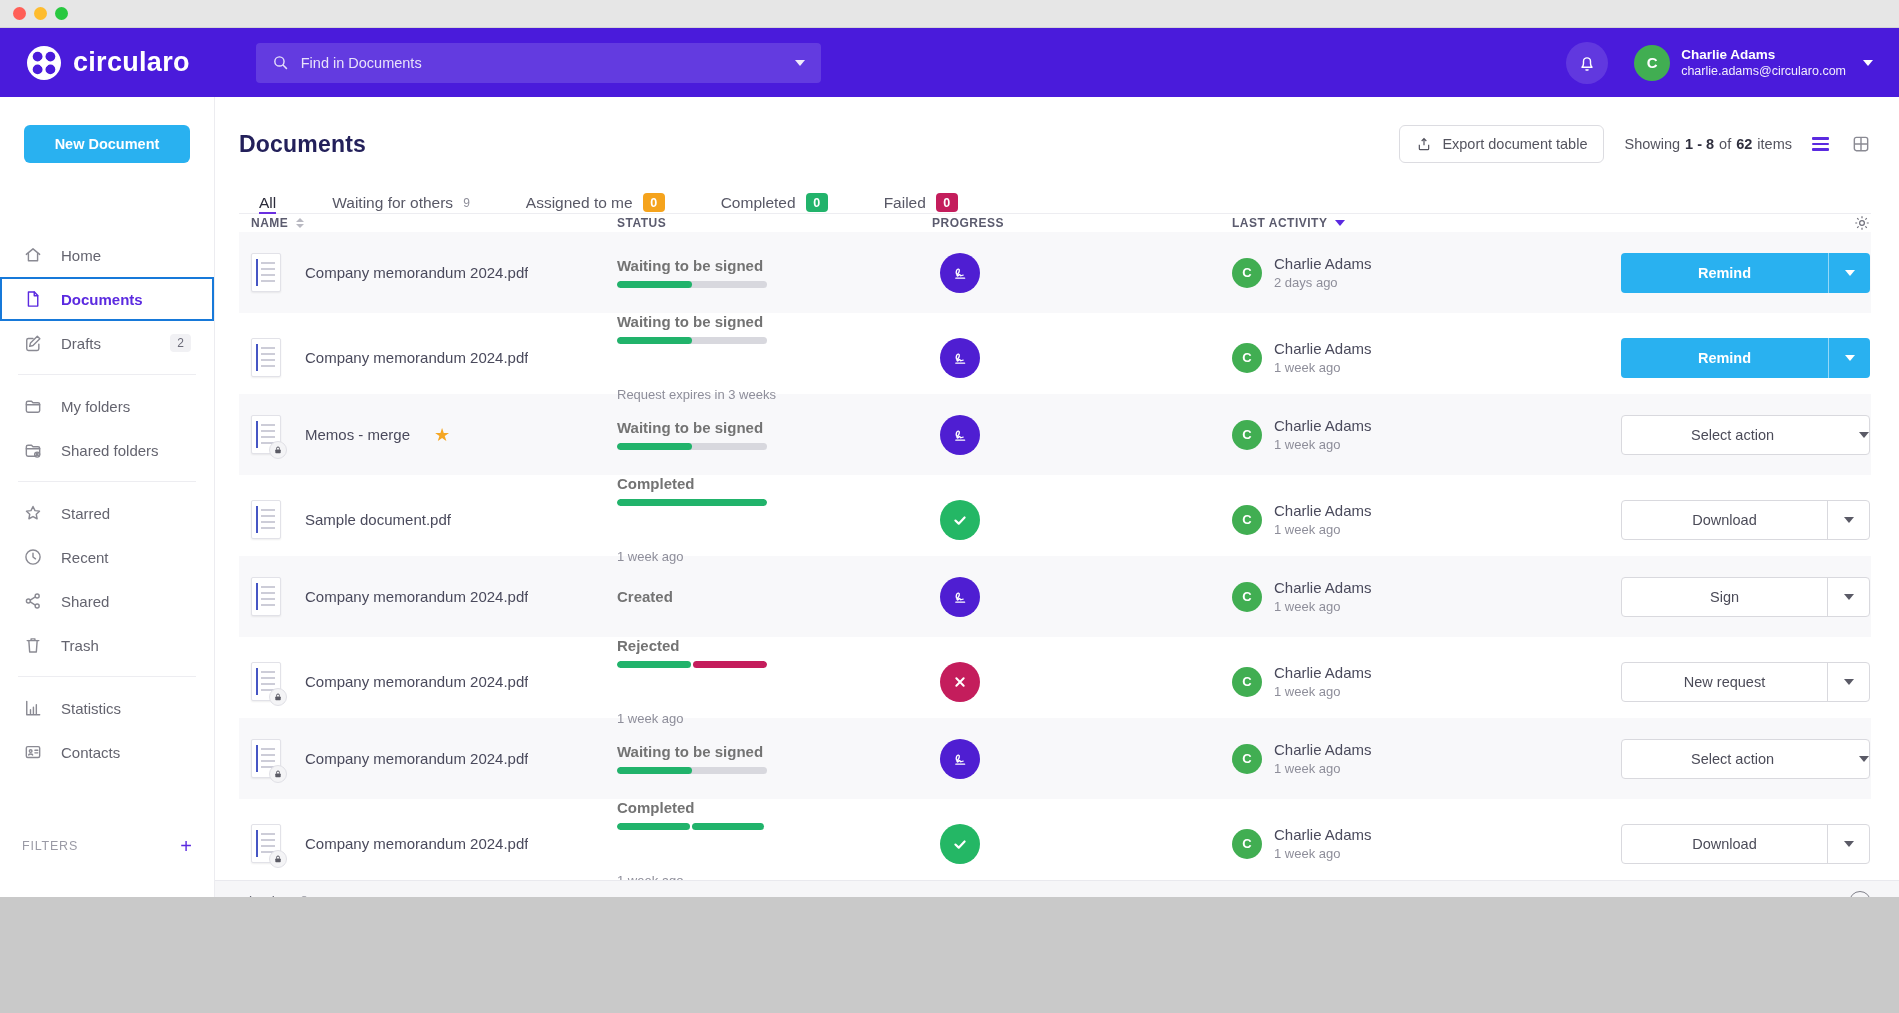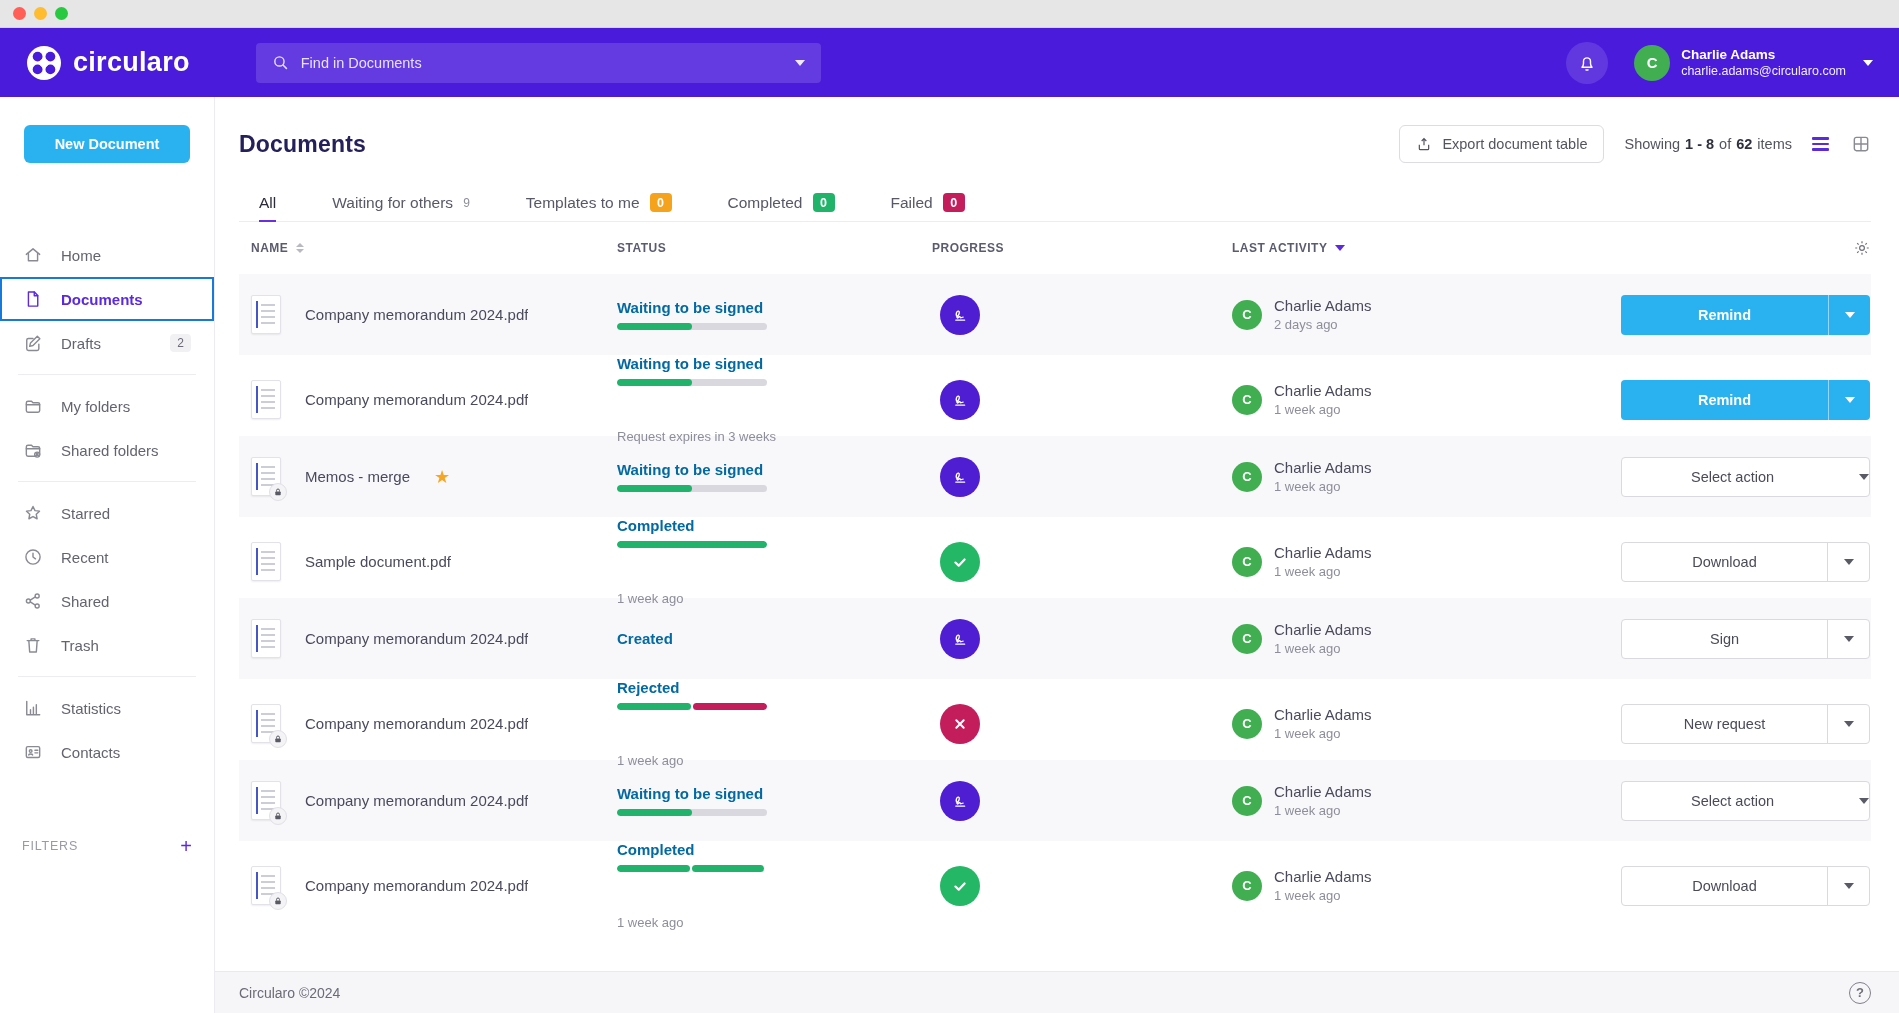--- a/index.html
+++ b/index.html
@@ -1,18 +1,18 @@
 <!DOCTYPE html>
 <html><head>
 <meta charset="utf-8">
 <style>
   * { margin:0; padding:0; box-sizing:border-box; }
   html,body { background:#c9c9c9; }
   body { font-family:"Liberation Sans", sans-serif; }
-  .screen { width:1899px; height:1013px; background:#fff; position:relative; overflow:hidden; display:flex; flex-direction:column; }
+  .screen { width:1899px; height:897px; background:#fff; position:relative; overflow:hidden; display:flex; flex-direction:column; }
 
   
   .titlebar { height:28px; background:#e6e6e6; border-bottom:1px solid #d4d4d4; display:flex; align-items:center; padding-left:13px; gap:8px; flex:0 0 auto; }
   .tl-dot { width:13px; height:13px; border-radius:50%; }
   .tl-red{background:#ff5f57;} .tl-yellow{background:#febc2e;} .tl-green{background:#28c840;}
 
   
   .appbar { height:69px; background:#4a1bdb; display:flex; align-items:center; padding:0 26px; flex:0 0 auto; }
   .brand { display:flex; align-items:center; gap:11px; }
   .brand svg { width:36px; height:36px; display:block; }
@@ -58,21 +58,21 @@
   .showing { font-size:14.5px; color:#54545f; display:flex; gap:5px; }
   .showing b { color:#2f2f3e; }
   .view-icons { display:flex; align-items:center; gap:22px; }
   .list-icon { display:flex; flex-direction:column; gap:3px; cursor:pointer; }
   .list-icon span { width:17px; height:2.5px; background:#5b2ae0; border-radius:1px; }
   .grid-icon { cursor:pointer; color:#8a8a93; display:flex; }
   .grid-icon svg { width:20px; height:20px; }
 
   
   .tabs { margin:30px 28px 0 24px; padding-left:20px; display:flex; gap:56px; border-bottom:1px solid #ededf1; }
-  .tab { padding-bottom:8px; font-size:15.5px; color:#585866; display:flex; align-items:center; gap:10px; cursor:pointer; border-bottom:2.5px solid transparent; margin-bottom:-1px; }
+  .tab { padding-bottom:0; font-size:15.5px; color:#585866; display:flex; align-items:center; gap:10px; cursor:pointer; border-bottom:2.5px solid transparent; margin-bottom:-1px; }
   .tab.active { color:#2b2b3a; border-bottom-color:#6a2fe0; }
   .tab-count { font-size:12px; color:#8e8e9a; }
   .tab-badge { min-width:22px; height:19px; border-radius:4px; color:#fff; font-size:12.5px; font-weight:700; display:flex; align-items:center; justify-content:center; padding:0 5px; }
 
   
   .gridcols { display:grid; grid-template-columns:378px 315px 300px 386px minmax(0,1fr); }
   .thead { margin:0 28px 0 24px; height:52px; align-items:center; color:#5b5b6e; font-size:12px; font-weight:700; letter-spacing:.5px; }
   .th { display:flex; align-items:center; gap:8px; }
   .th-name { padding-left:12px; }
   .sort-stack { display:flex; flex-direction:column; gap:2px; }
@@ -90,21 +90,21 @@
   .name-cell { gap:24px; padding-left:12px; }
   .doc-thumb { position:relative; width:30px; height:39px; background:#fff; border:1px solid #e2e2e8; border-radius:2px; box-shadow:0 1px 2px rgba(0,0,0,.07); flex:0 0 auto; }
   .thumb-vline { position:absolute; left:4px; top:5px; bottom:5px; width:2px; background:#4656c4; }
   .thumb-lines { position:absolute; left:9px; right:5px; top:8px; bottom:7px; background:repeating-linear-gradient(to bottom,#cdcdd8 0 2px,transparent 2px 6px); }
   .lock-badge { position:absolute; right:-7px; bottom:-6px; width:18px; height:18px; border-radius:50%; background:#f4f4f6; border:1px solid #e0e0e6; display:flex; align-items:center; justify-content:center; }
   .lock-badge svg { width:10px; height:10px; }
   .doc-name { font-size:15px; color:#4a4a5c; white-space:nowrap; overflow:hidden; text-overflow:ellipsis; }
   .star { color:#f5a623; font-size:18px; line-height:1; }
 
   .status-cell { flex-direction:column; align-items:flex-start; justify-content:center; gap:7px; padding-right:30px; }
-  .status-text { font-size:15px; font-weight:700; color:#0369a1; }
+  .status-text { font-size:15px; font-weight:700; color:#737373; }
   .track { width:150px; height:7px; background:#d8d8de; border-radius:4px; display:flex; gap:2px; overflow:hidden; }
   .track.no-bg { background:transparent; }
   .seg { height:100%; border-radius:4px; }
   .status-sub { font-size:13px; color:#8e8e9a;margin-top:36px; }
 
   .progress-cell { padding-left:8px; }
   .state-circle { width:40px; height:40px; border-radius:50%; display:flex; align-items:center; justify-content:center; }
   .state-circle svg { width:22px; height:22px; }
 
   .activity-cell { gap:12px; }
@@ -333,21 +333,21 @@
 
       <div class="tabs">
           <div class="tab active">
             <span>All</span>
           </div>
           <div class="tab">
             <span>Waiting for others</span>
             <span class="tab-count">9</span>
           </div>
           <div class="tab">
-            <span>Templates to me</span>
+            <span>Assigned to me</span>
             <span class="tab-badge" style="background: rgb(245, 163, 28);">0</span>
           </div>
           <div class="tab">
             <span>Completed</span>
             <span class="tab-badge" style="background: rgb(34, 179, 107);">0</span>
           </div>
           <div class="tab">
             <span>Failed</span>
             <span class="tab-badge" style="background: rgb(196, 29, 92);">0</span>
           </div>

